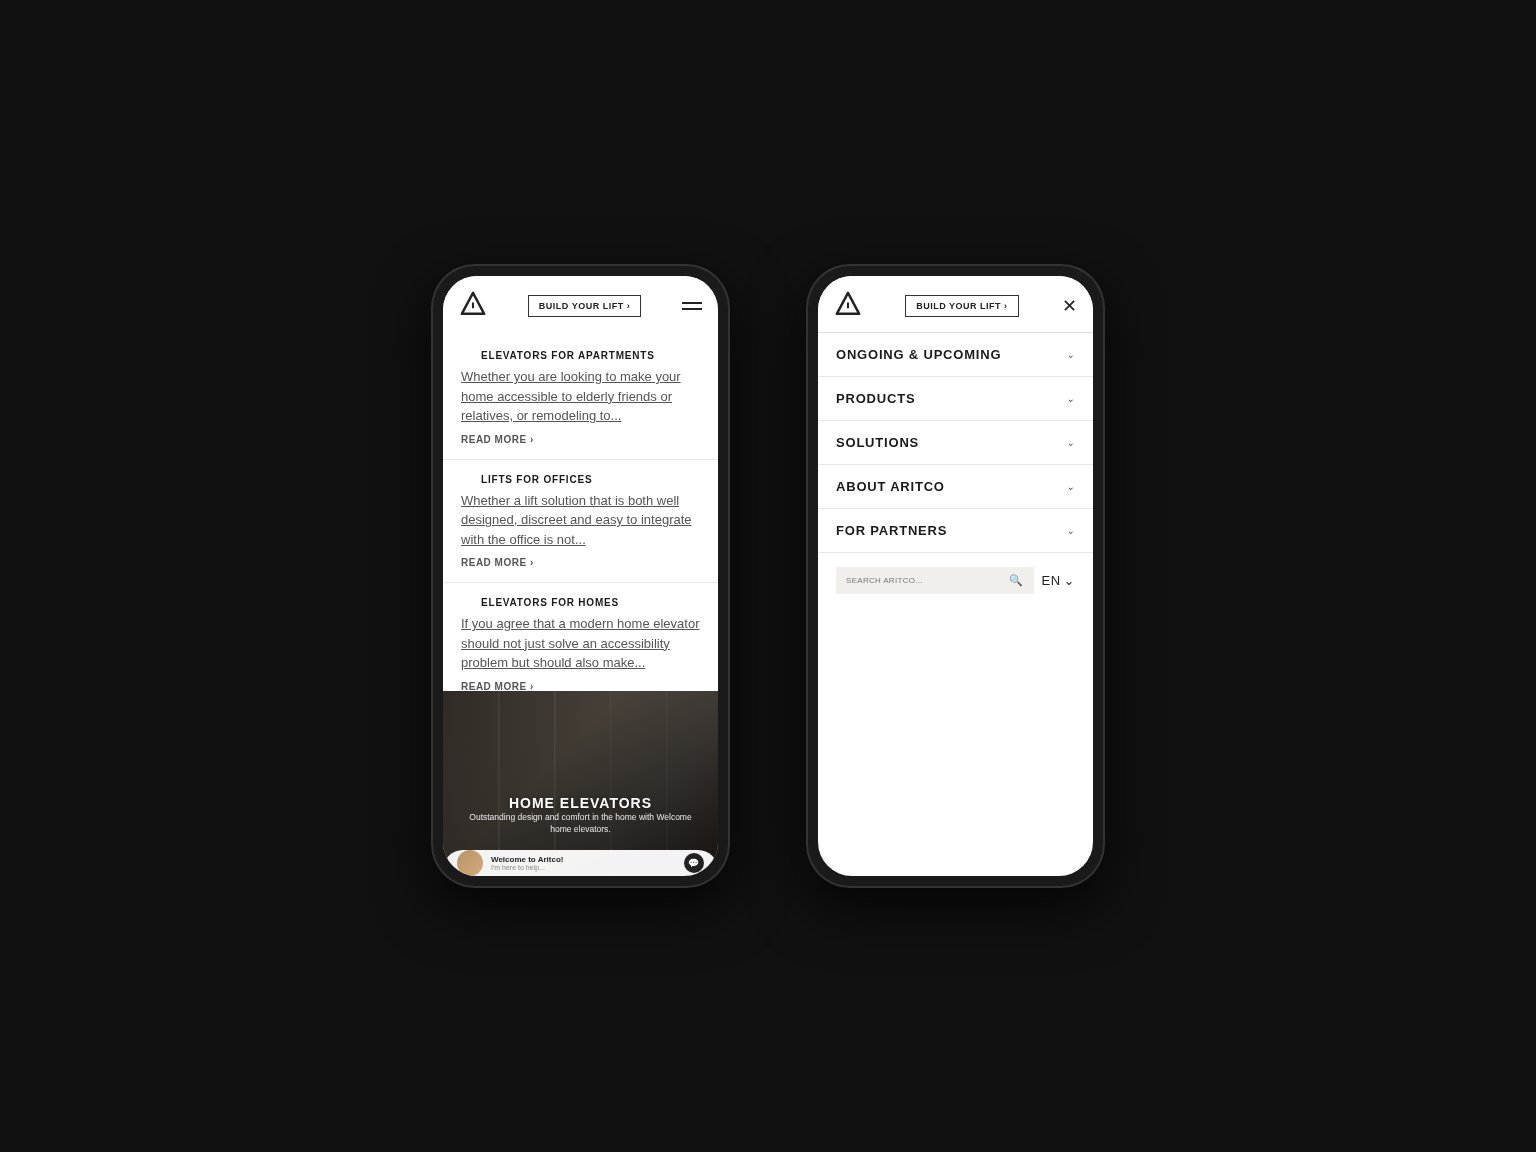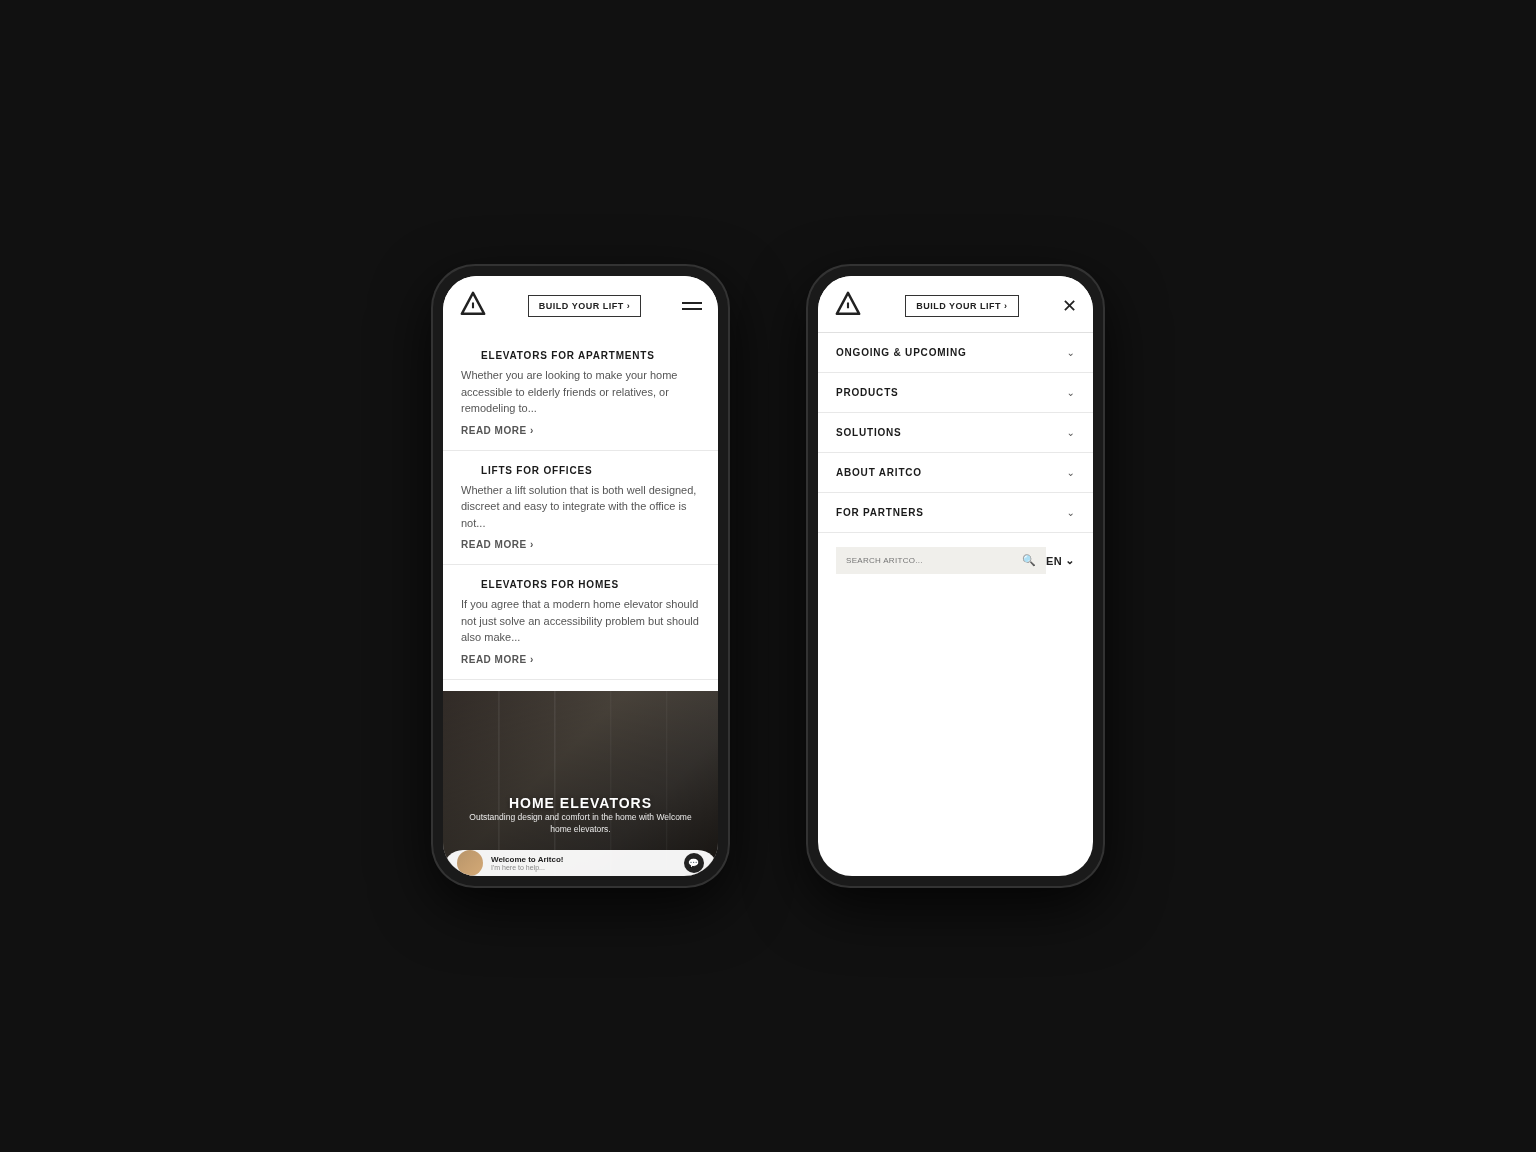--- a/index.html
+++ b/index.html
@@ -101,24 +101,25 @@
       font-size: 10px;
       font-weight: 800;
       letter-spacing: 0.8px;
       text-transform: uppercase;
       color: #1a1a1a;
       margin-bottom: 6px;
       padding-left: 20px;
     }
 
     .content-item p {
-      font-size: 11px;
+      font-size: 13px;
       color: #555;
       line-height: 1.5;
       margin-bottom: 8px;
+      text-decoration: underline;
     }
 
     .read-more {
       font-size: 10px;
       font-weight: 700;
       letter-spacing: 0.5px;
       text-transform: uppercase;
       color: #555;
       display: flex;
       align-items: center;
@@ -241,37 +242,37 @@
     .nav-item {
       display: flex;
       align-items: center;
       justify-content: space-between;
       padding: 14px 18px;
       border-bottom: 1px solid #e8e8e8;
       cursor: pointer;
     }
 
     .nav-item-label {
-      font-size: 10px;
+      font-size: 13px;
       font-weight: 800;
       letter-spacing: 0.8px;
       text-transform: uppercase;
       color: #1a1a1a;
     }
 
     .chevron-down {
       font-size: 10px;
       color: #555;
     }
 
     .search-lang-bar {
       padding: 14px 18px;
       display: flex;
       align-items: center;
-      gap: 0;
+      gap: 8px;
     }
 
     .search-input-wrap {
       flex: 1;
       background: #f0efeb;
       border-radius: 0;
       display: flex;
       align-items: center;
       padding: 7px 10px;
       gap: 6px;
@@ -287,22 +288,22 @@
       letter-spacing: 0.3px;
     }
 
     .search-icon-btn {
       color: #555;
       font-size: 11px;
       cursor: pointer;
     }
 
     .lang-selector {
-      font-size: 11px;
-      font-weight: 700;
+      font-size: 13px;
+      font-weight: 400;
       color: #222;
       letter-spacing: 0.5px;
       display: flex;
       align-items: center;
       gap: 3px;
       cursor: pointer;
     }
   </style>
 </head>
 <body>

